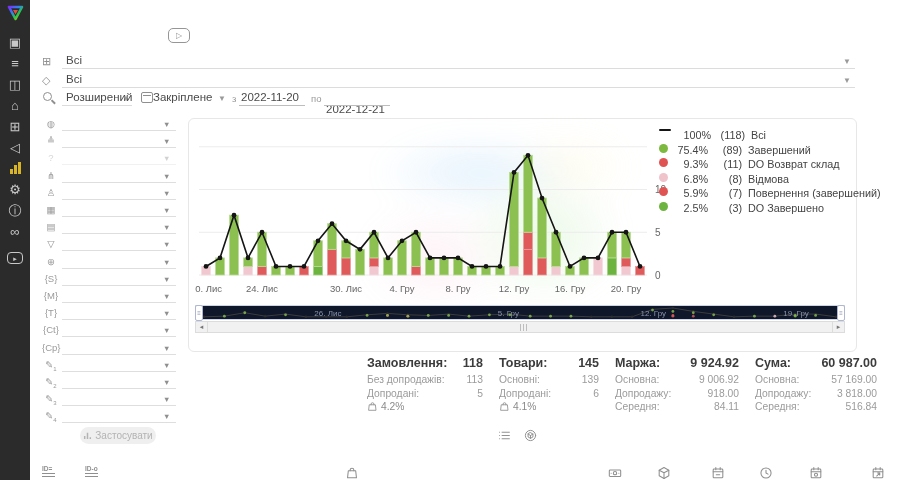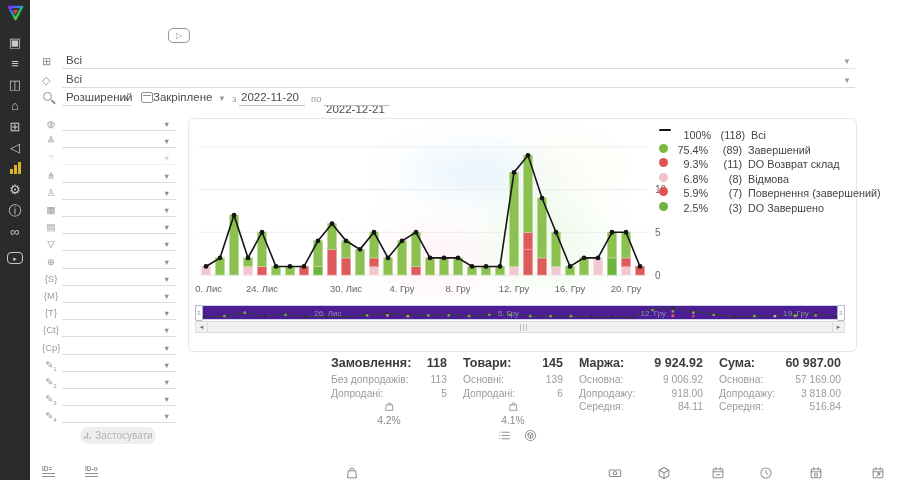--- a/index.html
+++ b/index.html
@@ -47,36 +47,36 @@
       radial-gradient(closest-side at 72% 22%, rgba(255,238,170,.5), transparent 72%);
     filter:blur(14px); opacity:.4; }
   #legend { position:absolute; left:470px; top:10px; font-size:10.8px; color:#444; }
   .lg-row { display:flex; height:14.5px; cursor:pointer; }
   .lg-marker { width:9px; height:9px; border-radius:50%; margin-right:4px; flex:0 0 auto; }
   .lg-line { width:12px; height:2px; border-radius:1px; margin-right:4px; flex:0 0 auto; }
   .lg-pct { width:36px; text-align:right; }
   .lg-cnt { width:34px; text-align:right; }
   .lg-lbl { margin-left:6px; white-space:nowrap; }
 
-  #navigator { position:absolute; left:6px; top:186px; width:650px; height:15px; background:#4c1d95; border:1px solid #cdd4ea; }
+  #navigator { position:absolute; left:6px; top:186px; width:650px; height:15px; background:#0f172a; border:1px solid #cdd4ea; }
   .nav-label { position:absolute; top:3px; font-size:8px; color:#8b93ad; }
   .nav-handle { position:absolute; top:-1px; width:8px; height:16px; background:#fff; border:1px solid #aeb6d2; border-radius:2px;
                 color:#8a93b5; font-size:6px; line-height:15px; text-align:center; cursor:ew-resize; z-index:2; }
   #scrollbar { position:absolute; left:6px; top:202px; width:650px; height:12px; background:#f1f1f1; border:1px solid #dcdcdc; }
   .sc-arrow { position:absolute; top:0; width:12px; height:10px; font-size:7px; color:#777; text-align:center; line-height:10px; cursor:pointer; }
   #sc-grip { position:absolute; left:318px; top:0; width:20px; text-align:center; font-size:7px; color:#999; line-height:10px; letter-spacing:1px; cursor:grab; }
 
   
   #stats { position:absolute; left:331px; top:356px; display:flex; gap:16px; }
   .st-col { }
   .st-head { display:flex; font-size:12.5px; font-weight:bold; color:#3c3c3c; margin-bottom:3px; }
   .st-head .v { margin-left:auto; padding-left:10px; }
   .st-sub { display:flex; font-size:10.3px; color:#9b9b9b; line-height:13.5px; }
   .st-sub .v { margin-left:auto; padding-left:8px; }
-  .st-badge { display:flex; align-items:center; gap:3px; font-size:10.3px; color:#8a8a8a; margin-top:1px;flex-direction:column; }
+  .st-badge { display:flex; align-items:center; gap:3px; font-size:10.3px; color:#8a8a8a; margin-top:1px; }
 
   #view-toggles { position:absolute; left:498px; top:428px; display:flex; gap:13px; color:#8f8f8f; }
   #view-toggles span { cursor:pointer; }
 
   
   .ft-ic { position:absolute; top:466px; color:#8f8f8f; cursor:pointer; }
   .id-ic { font-size:6.5px; font-weight:bold; color:#8f8f8f; line-height:5px; text-align:left; }
   .id-ic .bars { display:block; width:13px; border-top:1.4px solid #8f8f8f; margin-top:2px; }
 
   svg text { font-family:"Liberation Sans", sans-serif; }
@@ -457,21 +457,21 @@
       <span class="nav-label" style="left: 587.226px;">19. Гру</span>
     </div>
   <div id="scrollbar">
     <div class="sc-arrow" style="left:0;border-right:1px solid #dcdcdc;">◂</div>
     <div class="sc-arrow" style="right:0;border-left:1px solid #dcdcdc;">▸</div>
     <div id="sc-grip">|||</div>
   </div>
 </div>
 
 <div id="stats">
-    <div class="st-col" style="width: 116px;">
+    <div class="st-col" style="width: 116px; margin-left: 36px;">
       <div class="st-head">
         <span>Замовлення:</span>
         <span class="v">118</span>
       </div>
       <div class="st-sub">
         <span>Без допродажів:</span>
         <span class="v">113</span>
       </div>
       <div class="st-sub">
         <span>Допродані:</span>

